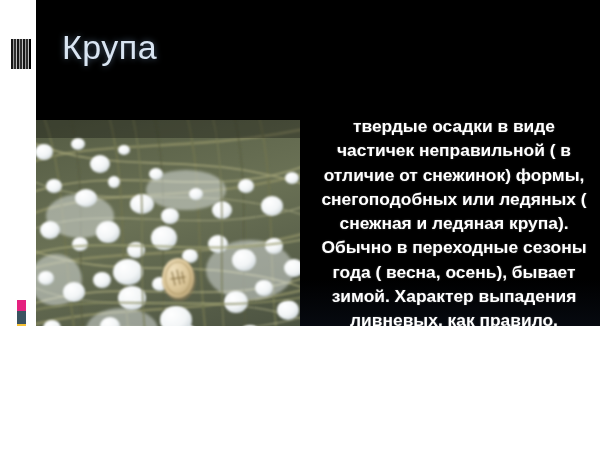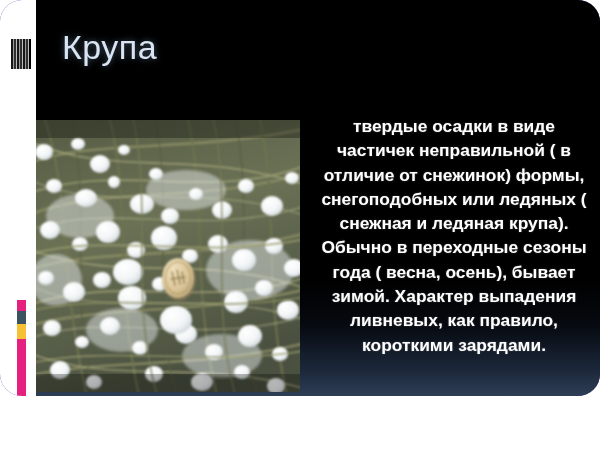--- a/index.html
+++ b/index.html
@@ -4,25 +4,24 @@
 <title>Крупа</title>
 <style>
   html, body {
     margin: 0;
     padding: 0;
     background: #ffffff;
   }
   .slide {
     position: relative;
     width: 600px;
-    height: 396px;
+    height: 326px;
     overflow: hidden;
     background: #4c1d95;
     font-family: "Liberation Sans", "DejaVu Sans", sans-serif;
-    border-radius: 22px;
   }
   
   .canvas {
     position: absolute;
     left: 36px;
     top: 0;
     width: 564px;
     height: 450px;
     background: linear-gradient(to bottom,
         #000000 0%,

